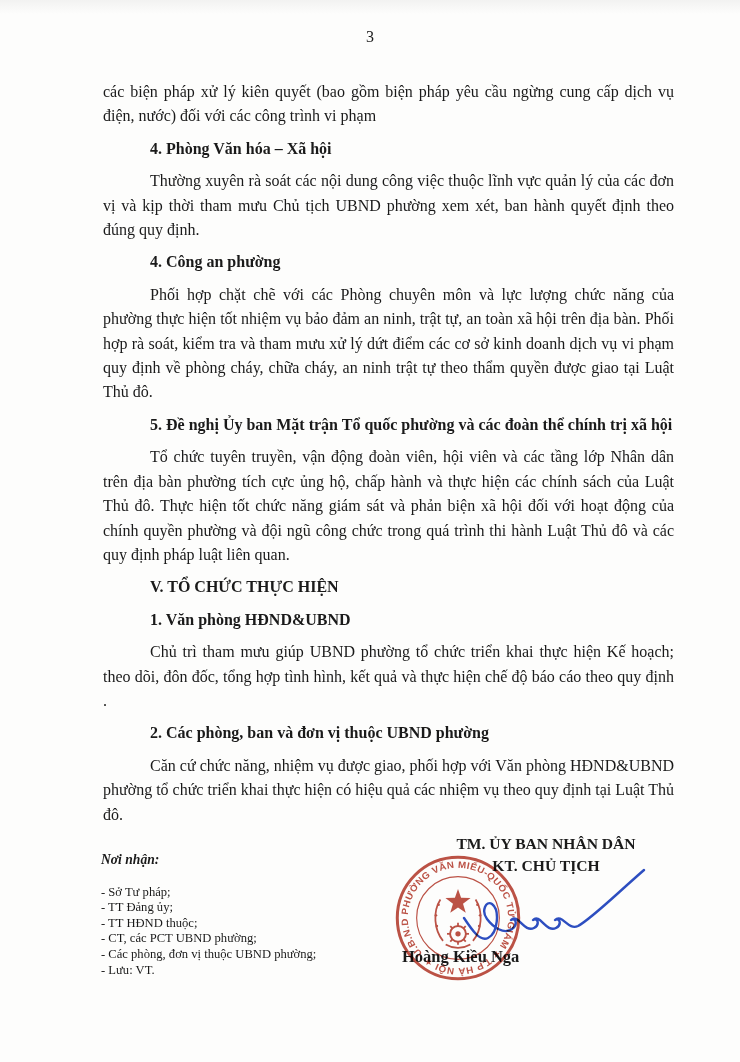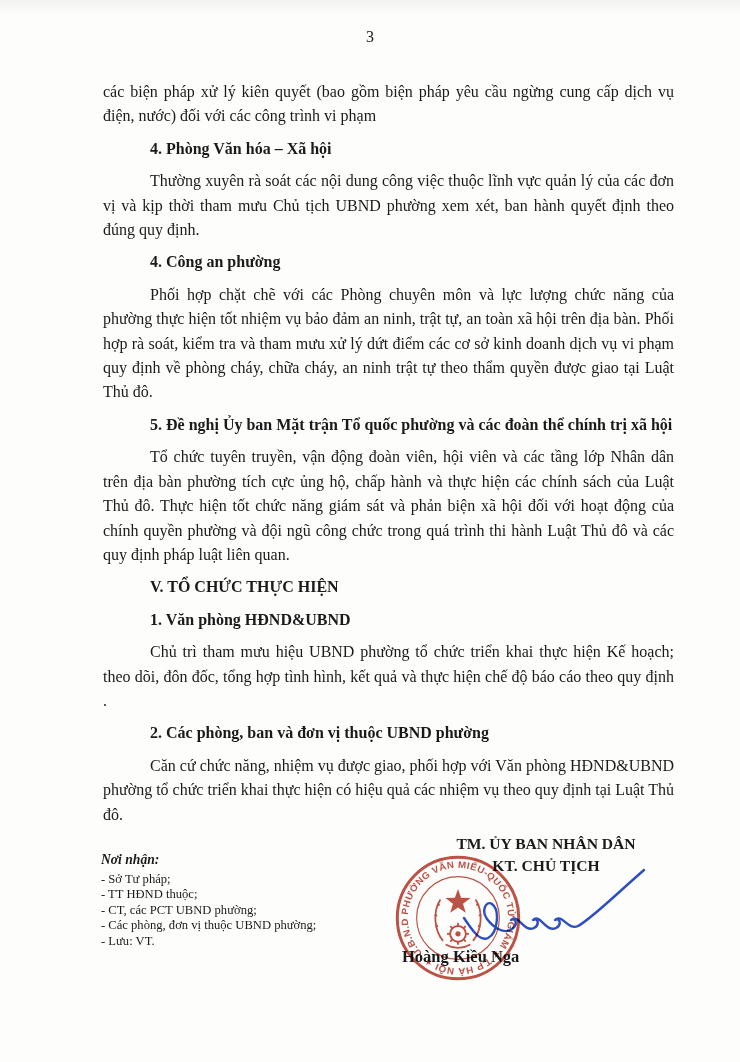--- a/index.html
+++ b/index.html
@@ -13,21 +13,21 @@
   .pagenum{position:absolute;top:28px;left:0;width:100%;text-align:center;font-size:16px;}
   .content{
     position:absolute;top:72px;left:95px;width:587px;
     font-size:16px;line-height:24.4px;text-align:justify;text-justify:inter-word;
   }
   .content p{margin:8px;text-indent:47px;}
   .content p.cont{text-indent:0;}
   .content p.h{font-weight:bold;}
   .initials{display:inline-block;width:34px;height:16px;vertical-align:-2px;margin-left:6px;}
   .recipients{position:absolute;left:101px;top:852px;font-size:12.6px;line-height:15.6px;}
-  .recipients .title{font-weight:bold;font-style:italic;font-size:13.6px;margin-bottom:4px;}
+  .recipients .title{font-weight:bold;font-style:italic;font-size:13.6px;margin-bottom:17px;}
   .sigblock{
     position:absolute;left:402px;top:833px;width:288px;text-align:center;
     font-weight:bold;font-size:15.6px;line-height:22px;
   }
   .signer{
     position:absolute;left:402px;top:947px;width:288px;text-align:left;
     font-weight:bold;font-size:16.5px;
   }
   .seal{position:absolute;left:392px;top:852px;width:132px;height:132px;
     opacity:.86;mix-blend-mode:multiply;}
@@ -48,28 +48,29 @@
   <div class="content">
     <p class="cont">các biện pháp xử lý kiên quyết (bao gồm biện pháp yêu cầu ngừng cung cấp dịch vụ điện, nước) đối với các công trình vi phạm</p>
     <p class="h">4. Phòng Văn hóa – Xã hội</p>
     <p>Thường xuyên rà soát các nội dung công việc thuộc lĩnh vực quản lý của các đơn vị và kịp thời tham mưu Chủ tịch UBND phường xem xét, ban hành quyết định theo đúng quy định.</p>
     <p class="h">4. Công an phường</p>
     <p>Phối hợp chặt chẽ với các Phòng chuyên môn và lực lượng chức năng của phường thực hiện tốt nhiệm vụ bảo đảm an ninh, trật tự, an toàn xã hội trên địa bàn. Phối hợp rà soát, kiểm tra và tham mưu xử lý dứt điểm các cơ sở kinh doanh dịch vụ vi phạm quy định về phòng cháy, chữa cháy, an ninh trật tự theo thẩm quyền được giao tại Luật Thủ đô.</p>
     <p class="h">5. Đề nghị Ủy ban Mặt trận Tổ quốc phường và các đoàn thể chính trị xã hội</p>
     <p>Tổ chức tuyên truyền, vận động đoàn viên, hội viên và các tầng lớp Nhân dân trên địa bàn phường tích cực ủng hộ, chấp hành và thực hiện các chính sách của Luật Thủ đô. Thực hiện tốt chức năng giám sát và phản biện xã hội đối với hoạt động của chính quyền phường và đội ngũ công chức trong quá trình thi hành Luật Thủ đô và các quy định pháp luật liên quan.</p>
     <p class="h">V. TỔ CHỨC THỰC HIỆN</p>
     <p class="h">1. Văn phòng HĐND&amp;UBND</p>
-    <p>Chủ trì tham mưu hiệu UBND phường tổ chức triển khai thực hiện Kế hoạch; theo dõi, đôn đốc, tổng hợp tình hình, kết quả và thực hiện chế độ báo cáo theo quy định .</p>
+    <p>Chủ trì tham mưu giúp UBND phường tổ chức triển khai thực hiện Kế hoạch; theo dõi, đôn đốc, tổng hợp tình hình, kết quả và thực hiện chế độ báo cáo theo quy định .</p>
     <p class="h">2. Các phòng, ban và đơn vị thuộc UBND phường</p>
     <p>Căn cứ chức năng, nhiệm vụ được giao, phối hợp với Văn phòng HĐND&amp;UBND phường tổ chức triển khai thực hiện có hiệu quả các nhiệm vụ theo quy định tại Luật Thủ đô.</p>
   </div>
 
   <div class="recipients">
     <div class="title">Nơi nhận:</div>
     <div>- Sở Tư pháp;</div>
+    <div>- TT Đảng ủy;</div>
     <div>- TT HĐND thuộc;</div>
     <div>- CT, các PCT UBND phường;</div>
     <div>- Các phòng, đơn vị thuộc UBND phường;</div>
     <div>- Lưu: VT.</div>
   </div>
 
   <div class="sigblock">
     <div>TM. ỦY BAN NHÂN DÂN</div>
     <div>KT. CHỦ TỊCH</div>
   </div>

